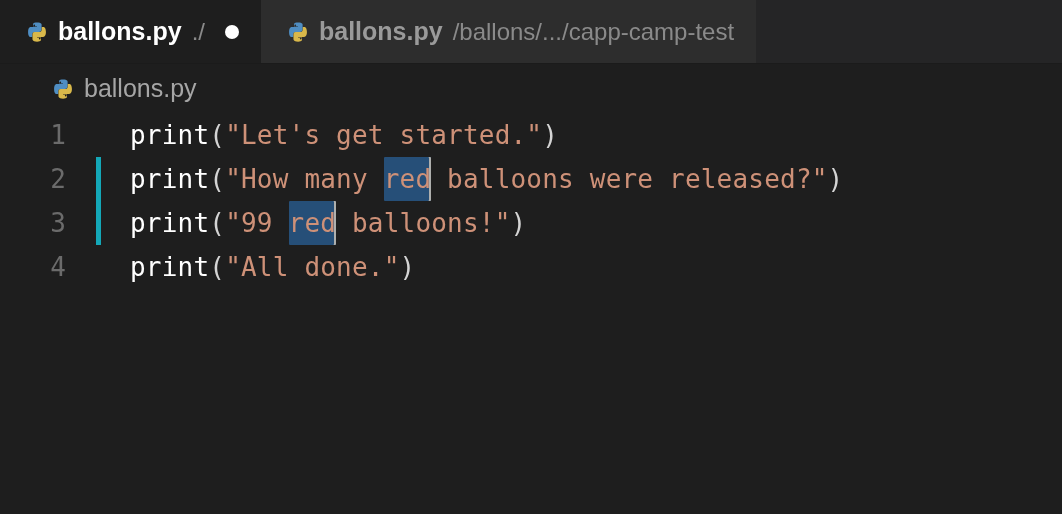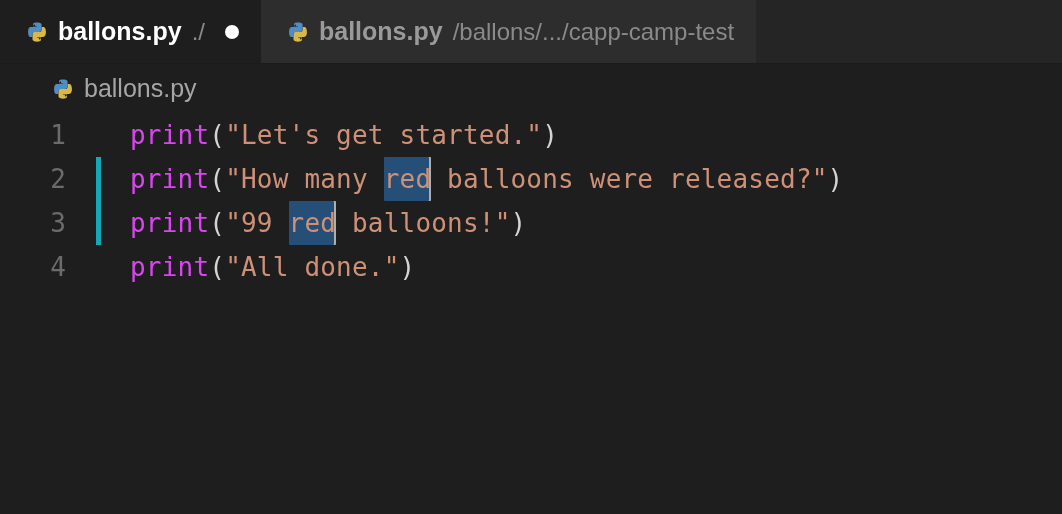--- a/index.html
+++ b/index.html
@@ -106,21 +106,21 @@
     margin-left: 24px;
   }
   .change-bar.on { background: #14a8b8; }
   .code .line-row { padding-left: 14px; }
   .tok {
     font-size: 26px;
     line-height: 44px;
     letter-spacing: 0.2px;
     white-space: pre;
   }
-  .fn  { color: #d946ef; }
+  .fn  { color: #ffffff; }
   .pn  { color: #d4d4d4; }
   .str { color: #ce9178; }
   .sel {
     background: #264f78;
     border-radius: 1px;
     box-shadow: inset -2px 0 0 #aeafad;
     text-align: right;
   }
   
   .pyicon svg { width: 100%; height: 100%; display: block; }

